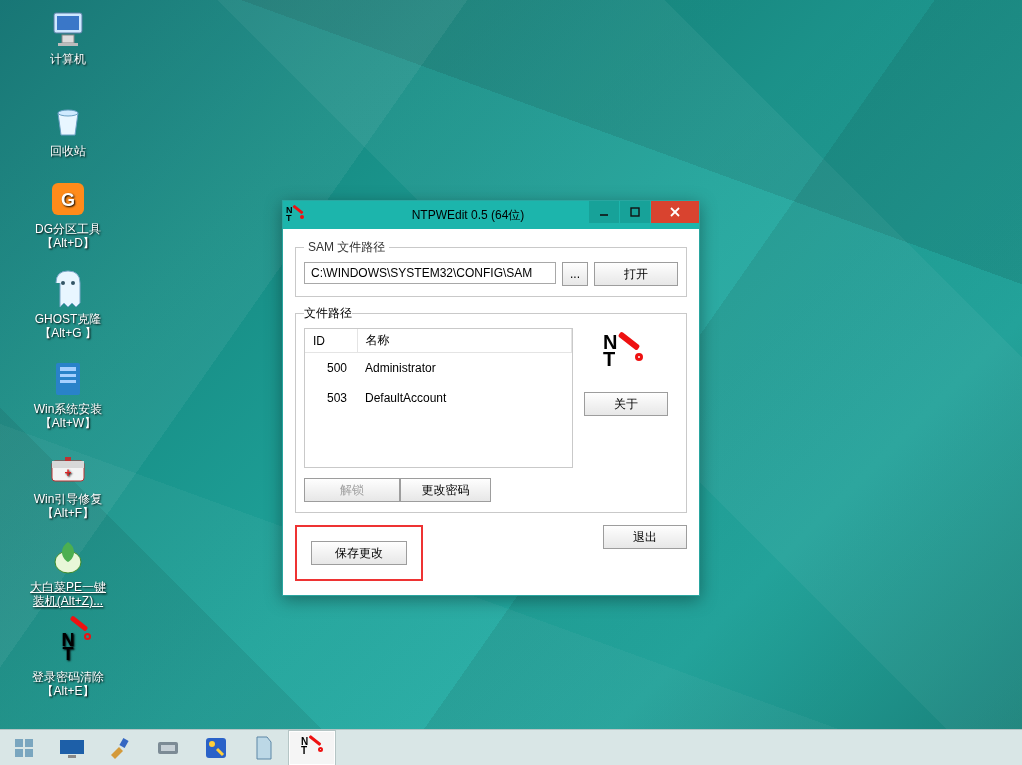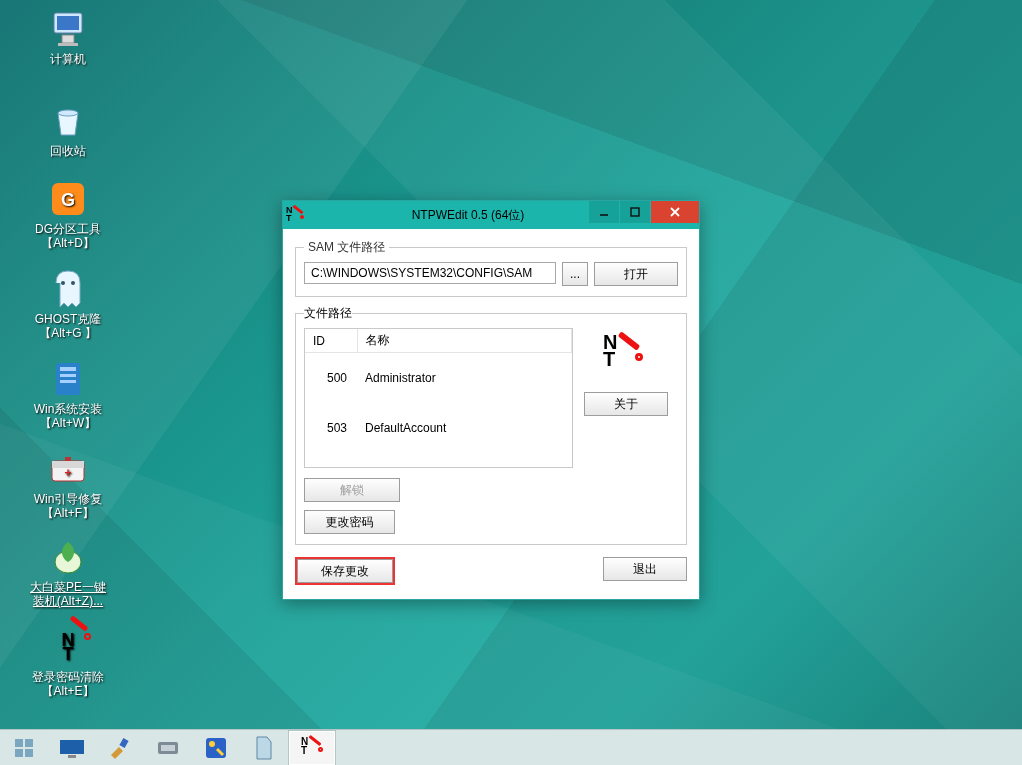--- a/index.html
+++ b/index.html
@@ -57,28 +57,28 @@
   .btn:disabled { color:#a0a0a0; cursor:default; }
   .btn-sq { width:26px; padding:0; }
   .btn-lg { width:84px; }
   .btn-save { width:96px; }
 
   fieldset.ulist { border:1px solid #c9c9c9; padding:6px 8px 10px; font-size:12px; margin-top:8px; }
   .listwrap { display:flex; gap:1px; }
   .table { flex:1; border:1px solid #c9c9c9; background:#fff; height:140px; overflow:auto; }
   table { border-collapse:collapse; width:100%; font-size:12px; }
   th { text-align:left; font-weight:400; padding:3px 8px; border-right:1px solid #e4e4e4; border-bottom:1px solid #e4e4e4; background:#fff; }
-  td { padding:18px 8px;margin-top:39px; }
+  td { padding:8px 8px;margin-top:39px; }
   td.idc { width:48px; text-align:right; padding-right:10px; }
   .sidecol { width:104px; display:flex; flex-direction:column; align-items:center; gap:18px; padding-top:6px;}
   .logo { font-weight:900; font-size:22px; color:#000; position:relative; }
-  .actionrow { display:flex; gap:8px; margin-top:10px;flex-direction:column; }
+  .actionrow { display:flex; margin-top:10px; }
 
   .bottomrow { display:flex; justify-content:space-between; margin-top:12px; }
-  .save-hl { border:2px solid #e33; padding:0; display:inline-block; }
+  .save-hl { border:2px solid #e33; padding:14px; display:inline-block; }
 
   
   svg { display:block; }
 </style>
 </head>
 <body>
 
 <div class="poly"></div>
 
 <div class="desktop">

